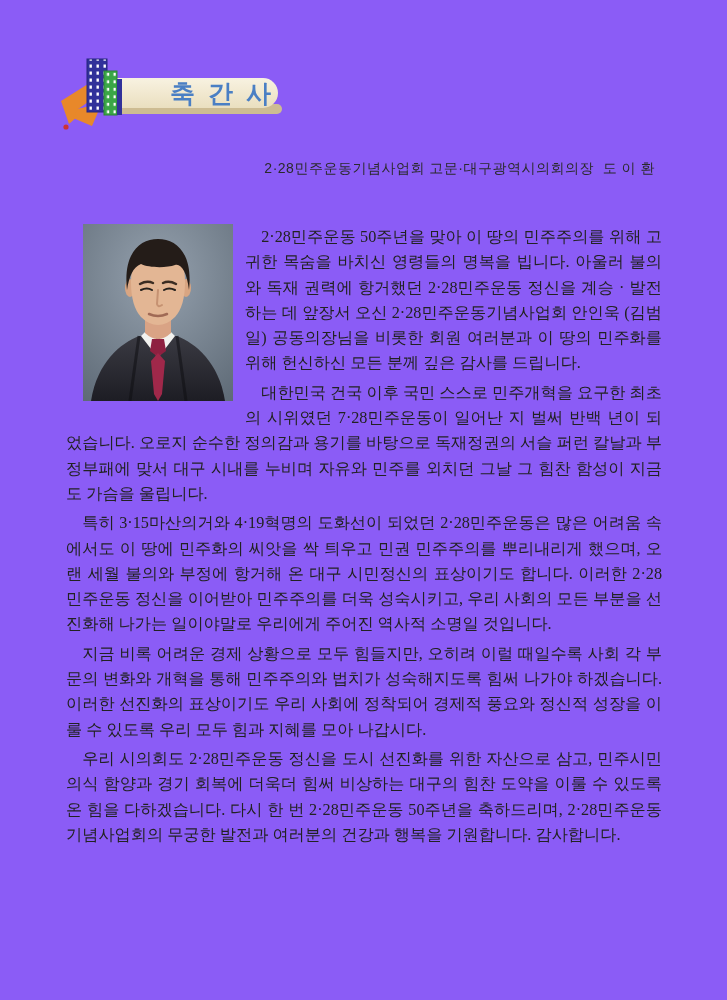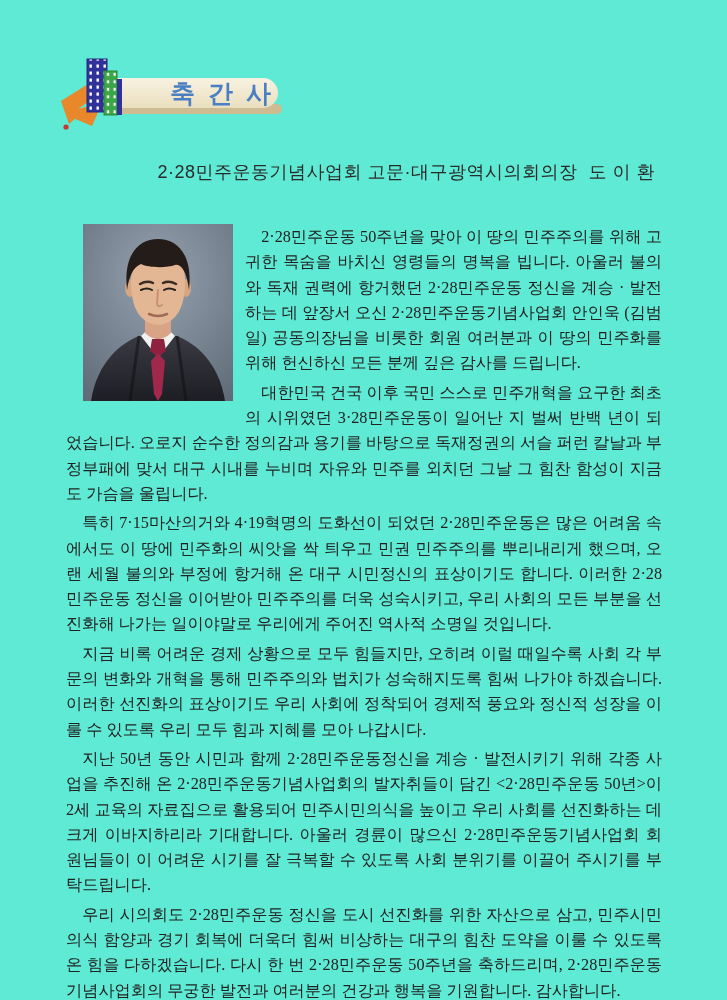--- a/index.html
+++ b/index.html
@@ -11,21 +11,21 @@
     width: 727px;
     height: 1000px;
     position: relative;
     font-family: "Liberation Serif", serif;
     color: #222222;
     overflow: hidden;
   }
   .page {
     position: absolute;
     inset: 0;
-    background: #5eead4;
+    background: #8b5cf6;
   }
 
   
   .logo {
     position: absolute;
     left: 60px;
     top: 56px;
     width: 218px;
     height: 76px;
   }
@@ -67,21 +67,21 @@
     top: 0;
     z-index: 2;
   }
 
   
   .byline {
     position: absolute;
     top: 160px;
     right: 72px;
     font-family: "Liberation Sans", sans-serif;
-    font-size: 18px;
+    font-size: 14px;
     color: #2a2a2a;
     white-space: pre;
     letter-spacing: 0.5px;
   }
 
   
   .content {
     position: absolute;
     left: 62px;
     top: 221px;
@@ -183,20 +183,19 @@
         <path d="M58,66 Q64,63 69,66" stroke="#24201c" stroke-width="2" fill="none" stroke-linecap="round"></path>
         <path d="M81,66 Q86,63 92,66" stroke="#24201c" stroke-width="2" fill="none" stroke-linecap="round"></path>
 
         <path d="M75,66 L74,80 Q75,84 79,81" stroke="#c69272" stroke-width="2" fill="none" stroke-linecap="round"></path>
 
         <path d="M66,90 Q75,94 84,90" stroke="#a06a55" stroke-width="2.5" fill="none" stroke-linecap="round"></path>
       </svg>
     </figure>
 
     <p class="para">2·28민주운동 50주년을 맞아 이 땅의 민주주의를 위해 고귀한 목숨을 바치신 영령들의 명복을 빕니다. 아울러 불의와 독재 권력에 항거했던 2·28민주운동 정신을 계승 · 발전하는 데 앞장서 오신 2·28민주운동기념사업회 안인욱 (김범일) 공동의장님을 비롯한 회원 여러분과 이 땅의 민주화를 위해 헌신하신 모든 분께 깊은 감사를 드립니다.</p>
-    <p class="para">대한민국 건국 이후 국민 스스로 민주개혁을 요구한 최초의 시위였던 3·28민주운동이 일어난 지 벌써 반백 년이 되었습니다. 오로지 순수한 정의감과 용기를 바탕으로 독재정권의 서슬 퍼런 칼날과 부정부패에 맞서 대구 시내를 누비며 자유와 민주를 외치던 그날 그 힘찬 함성이 지금도 가슴을 울립니다.</p>
-    <p class="para">특히 7·15마산의거와 4·19혁명의 도화선이 되었던 2·28민주운동은 많은 어려움 속에서도 이 땅에 민주화의 씨앗을 싹 틔우고 민권 민주주의를 뿌리내리게 했으며, 오랜 세월 불의와 부정에 항거해 온 대구 시민정신의 표상이기도 합니다. 이러한 2·28민주운동 정신을 이어받아 민주주의를 더욱 성숙시키고, 우리 사회의 모든 부분을 선진화해 나가는 일이야말로 우리에게 주어진 역사적 소명일 것입니다.</p>
+    <p class="para">대한민국 건국 이후 국민 스스로 민주개혁을 요구한 최초의 시위였던 7·28민주운동이 일어난 지 벌써 반백 년이 되었습니다. 오로지 순수한 정의감과 용기를 바탕으로 독재정권의 서슬 퍼런 칼날과 부정부패에 맞서 대구 시내를 누비며 자유와 민주를 외치던 그날 그 힘찬 함성이 지금도 가슴을 울립니다.</p>
+    <p class="para">특히 3·15마산의거와 4·19혁명의 도화선이 되었던 2·28민주운동은 많은 어려움 속에서도 이 땅에 민주화의 씨앗을 싹 틔우고 민권 민주주의를 뿌리내리게 했으며, 오랜 세월 불의와 부정에 항거해 온 대구 시민정신의 표상이기도 합니다. 이러한 2·28민주운동 정신을 이어받아 민주주의를 더욱 성숙시키고, 우리 사회의 모든 부분을 선진화해 나가는 일이야말로 우리에게 주어진 역사적 소명일 것입니다.</p>
     <p class="para">지금 비록 어려운 경제 상황으로 모두 힘들지만, 오히려 이럴 때일수록 사회 각 부문의 변화와 개혁을 통해 민주주의와 법치가 성숙해지도록 힘써 나가야 하겠습니다. 이러한 선진화의 표상이기도 우리 사회에 정착되어 경제적 풍요와 정신적 성장을 이룰 수 있도록 우리 모두 힘과 지혜를 모아 나갑시다.</p>
-    <p class="para">지난 50년 동안 시민과 함께 2·28민주운동정신을 계승 · 발전시키기 위해 각종 사업을 추진해 온 2·28민주운동기념사업회의 발자취들이 담긴 &lt;2·28민주운동 50년&gt;이 2세 교육의 자료집으로 활용되어 민주시민의식을 높이고 우리 사회를 선진화하는 데 크게 이바지하리라 기대합니다. 아울러 경륜이 많으신 2·28민주운동기념사업회 회원님들이 이 어려운 시기를 잘 극복할 수 있도록 사회 분위기를 이끌어 주시기를 부탁드립니다.</p>
     <p class="para">우리 시의회도 2·28민주운동 정신을 도시 선진화를 위한 자산으로 삼고, 민주시민의식 함양과 경기 회복에 더욱더 힘써 비상하는 대구의 힘찬 도약을 이룰 수 있도록 온 힘을 다하겠습니다. 다시 한 번 2·28민주운동 50주년을 축하드리며, 2·28민주운동기념사업회의 무궁한 발전과 여러분의 건강과 행복을 기원합니다. 감사합니다.</p>
   </main>
 
 </div>
 
 </body></html>

